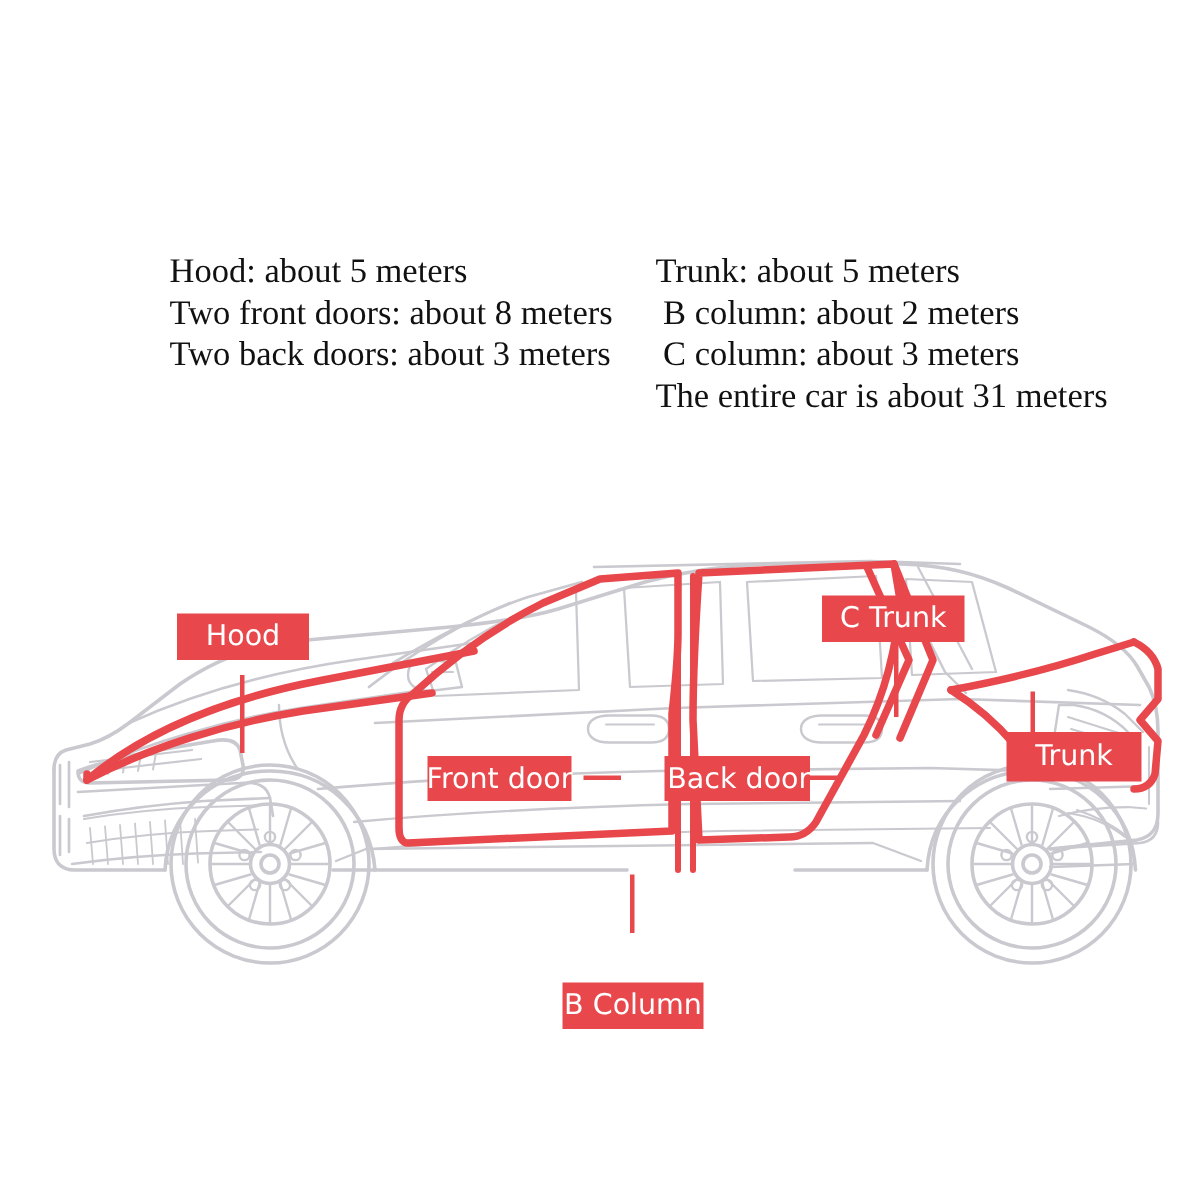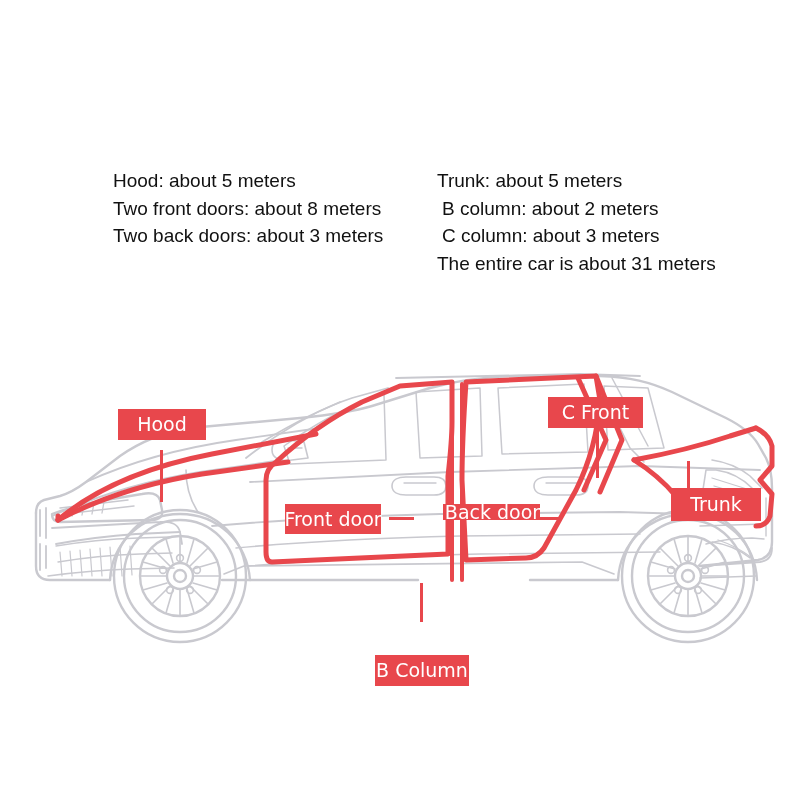--- a/index.html
+++ b/index.html
@@ -13,22 +13,22 @@
     position: relative;
     overflow: hidden;
     font-family: "DejaVu Sans", "Liberation Sans", sans-serif;
     -webkit-font-smoothing: antialiased;
   }
 
   
   .info-block {
     position: absolute;
     color: #111111;
-    font-family: Liberation Sans, sans-serif;
-    font-size: 19px;
+    font-family: Liberation Serif, serif;
+    font-size: 23px;
     line-height: 27.5px;
     white-space: nowrap;
   }
   #info-left  { left: 113px; top: 167px; }
   #info-right { left: 437px; top: 167px; }
   .info-line { display: block; }
   .info-line.indent { padding-left: 5px; }
 
   
   #car-illustration {
@@ -51,21 +51,21 @@
     display: flex;
     align-items: center;
     justify-content: center;
     white-space: nowrap;
     letter-spacing: 0px;
     box-sizing: border-box;
     padding: 0 10px;
   }
   #callout-hood       { left: 118px; top: 409px; width: 88px;  height: 31px; }
   #callout-front-door { left: 285px; top: 504px; width: 96px; height: 30px; }
-  #callout-back-door  { left: 443px; top: 504px; width: 97px;  height: 16px; padding-left: 12px; }
+  #callout-back-door  { left: 443px; top: 504px; width: 97px;  height: 30px; padding-left: 12px; }
   #callout-b-column   { left: 375px; top: 655px; width: 94px;  height: 31px; }
   #callout-c-column   { left: 548px; top: 397px; width: 95px;  height: 31px; }
   #callout-trunk      { left: 639px; top: 488px; width: 90px;  height: 33px; margin-left: 32px; }
 
   
   .leader {
     position: absolute;
     background: #e8474c;
   }
   .leader.v { width: 3px; }
@@ -270,14 +270,14 @@
 <div class="leader v" id="leader-c-column"></div>
 <div class="leader v" id="leader-trunk"></div>
 <div class="leader v" id="leader-b-column"></div>
 <div class="leader h" id="leader-front-door"></div>
 <div class="leader h" id="leader-back-door"></div>
 
 <div class="callout" id="callout-hood">Hood</div>
 <div class="callout" id="callout-front-door">Front door</div>
 <div class="callout" id="callout-back-door">Back door</div>
 <div class="callout" id="callout-b-column">B Column</div>
-<div class="callout" id="callout-c-column">C Front</div>
+<div class="callout" id="callout-c-column">C Trunk</div>
 <div class="callout" id="callout-trunk">Trunk</div>
 
 </body></html>

